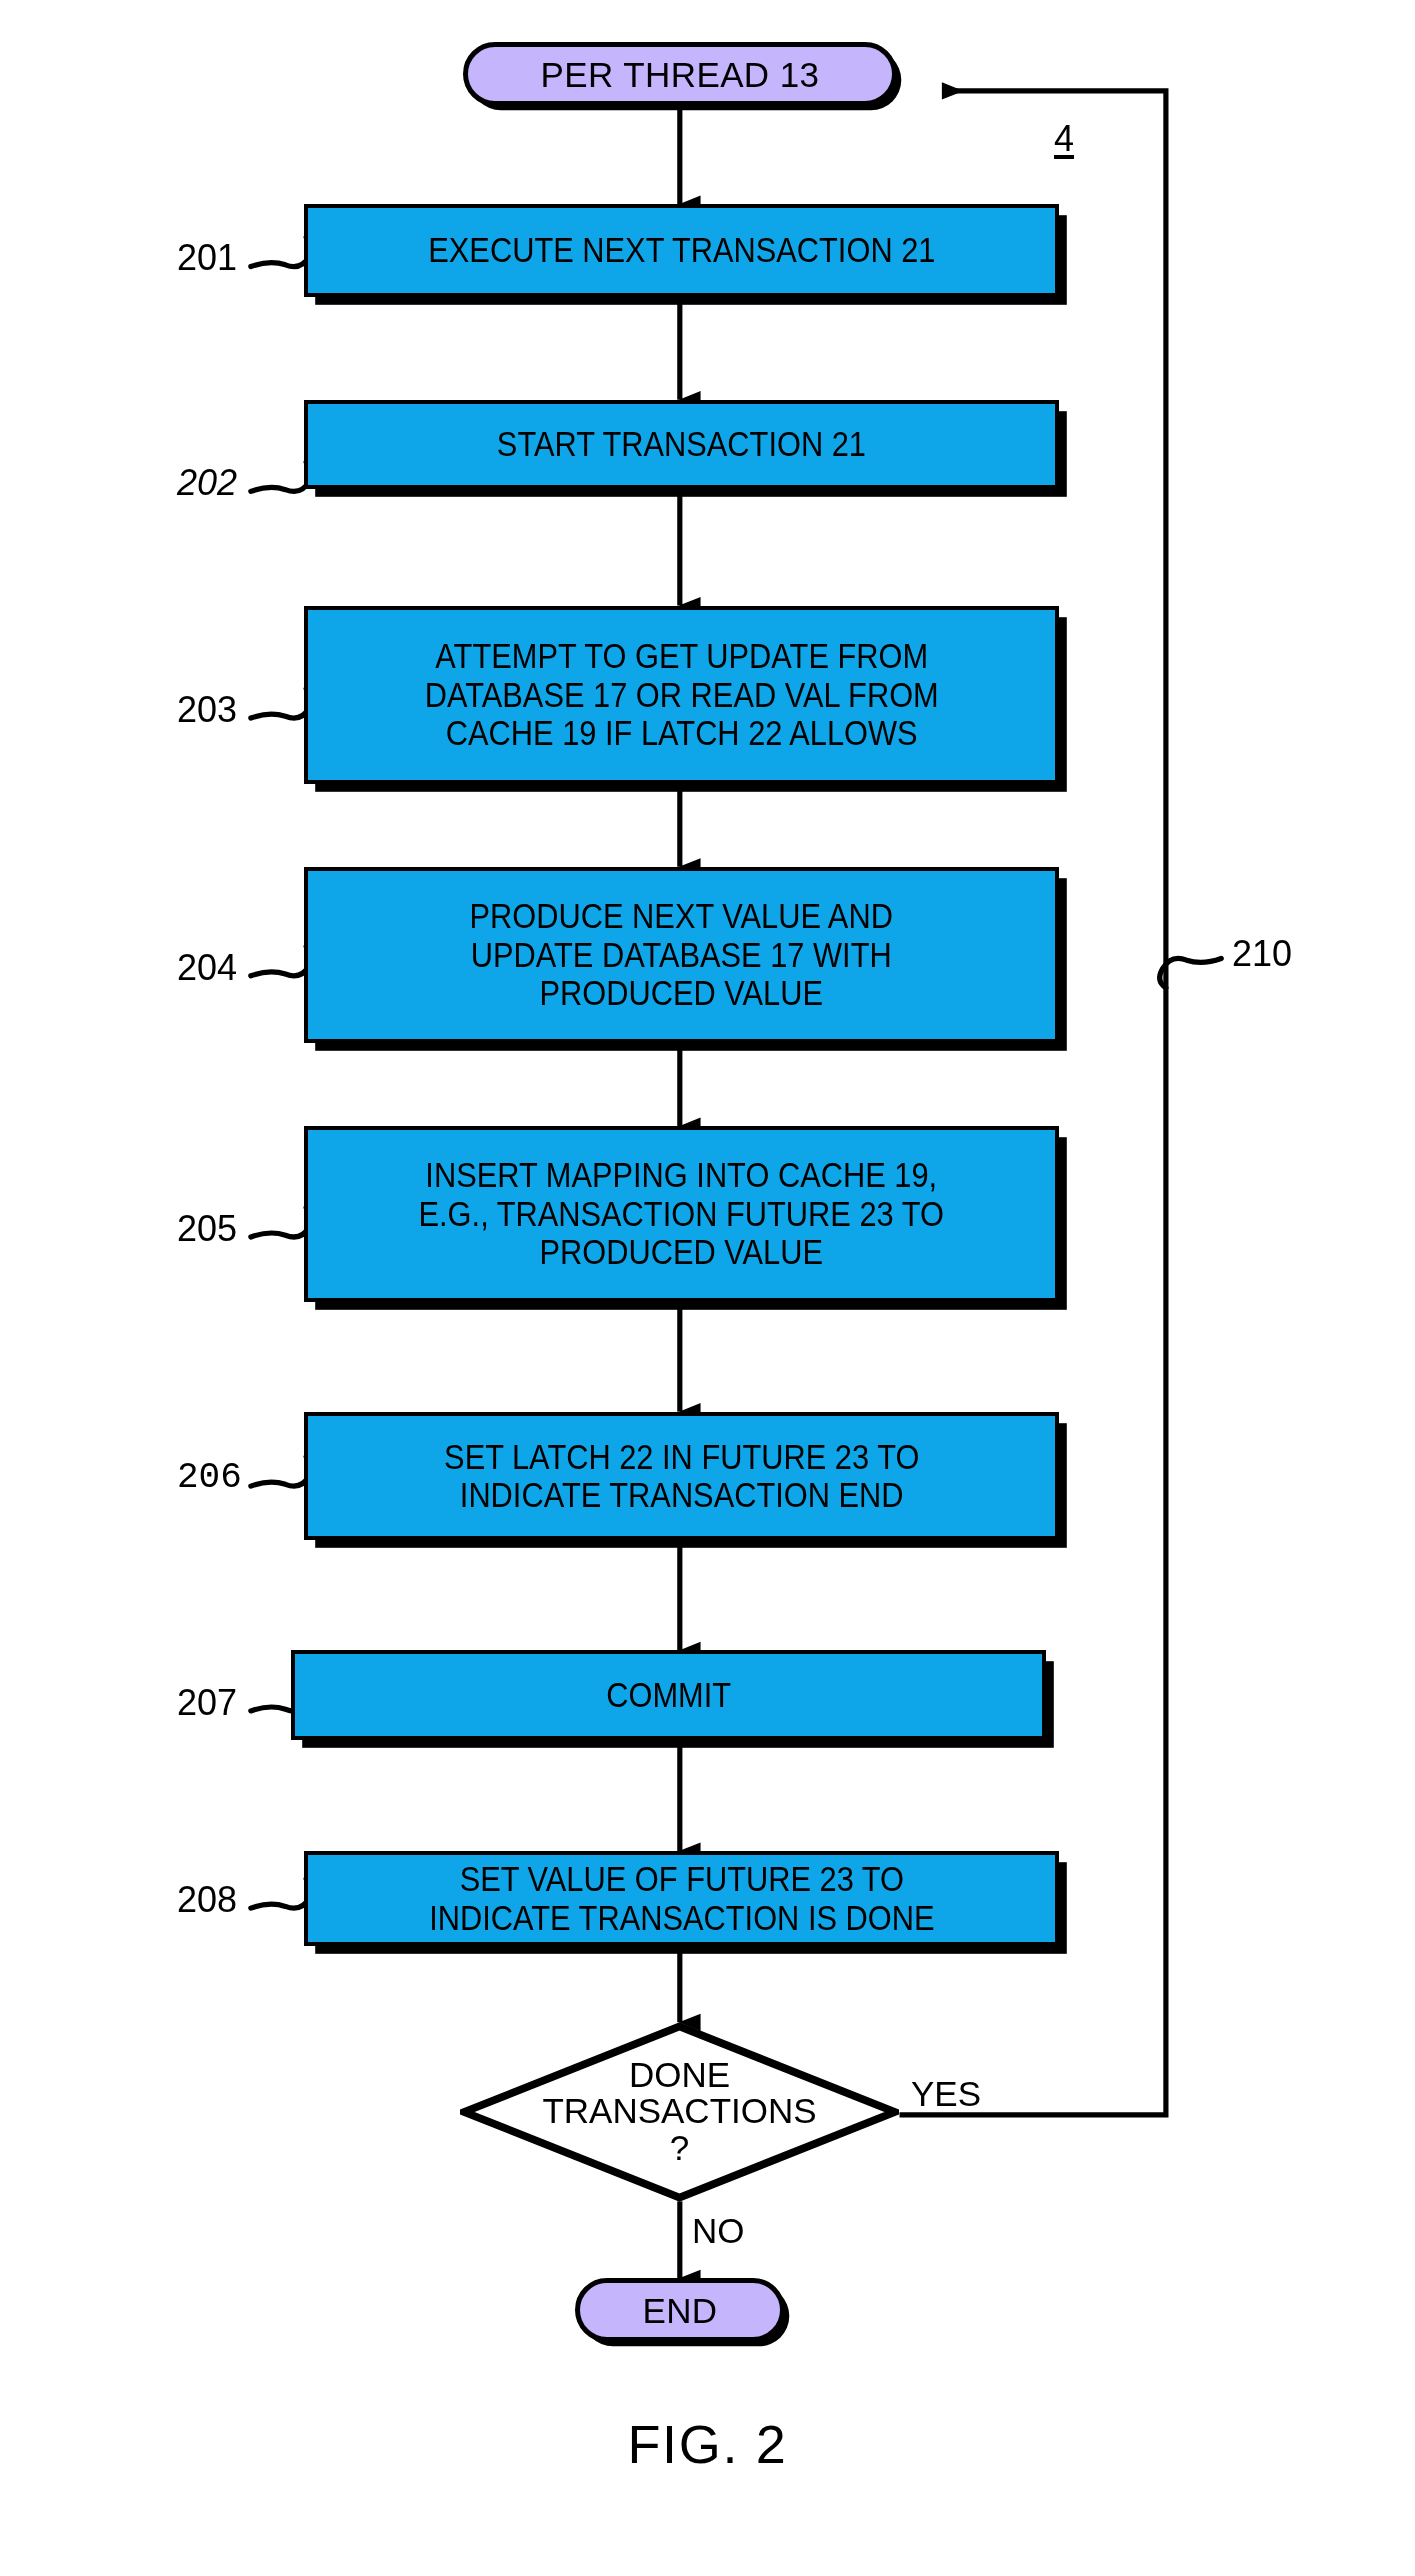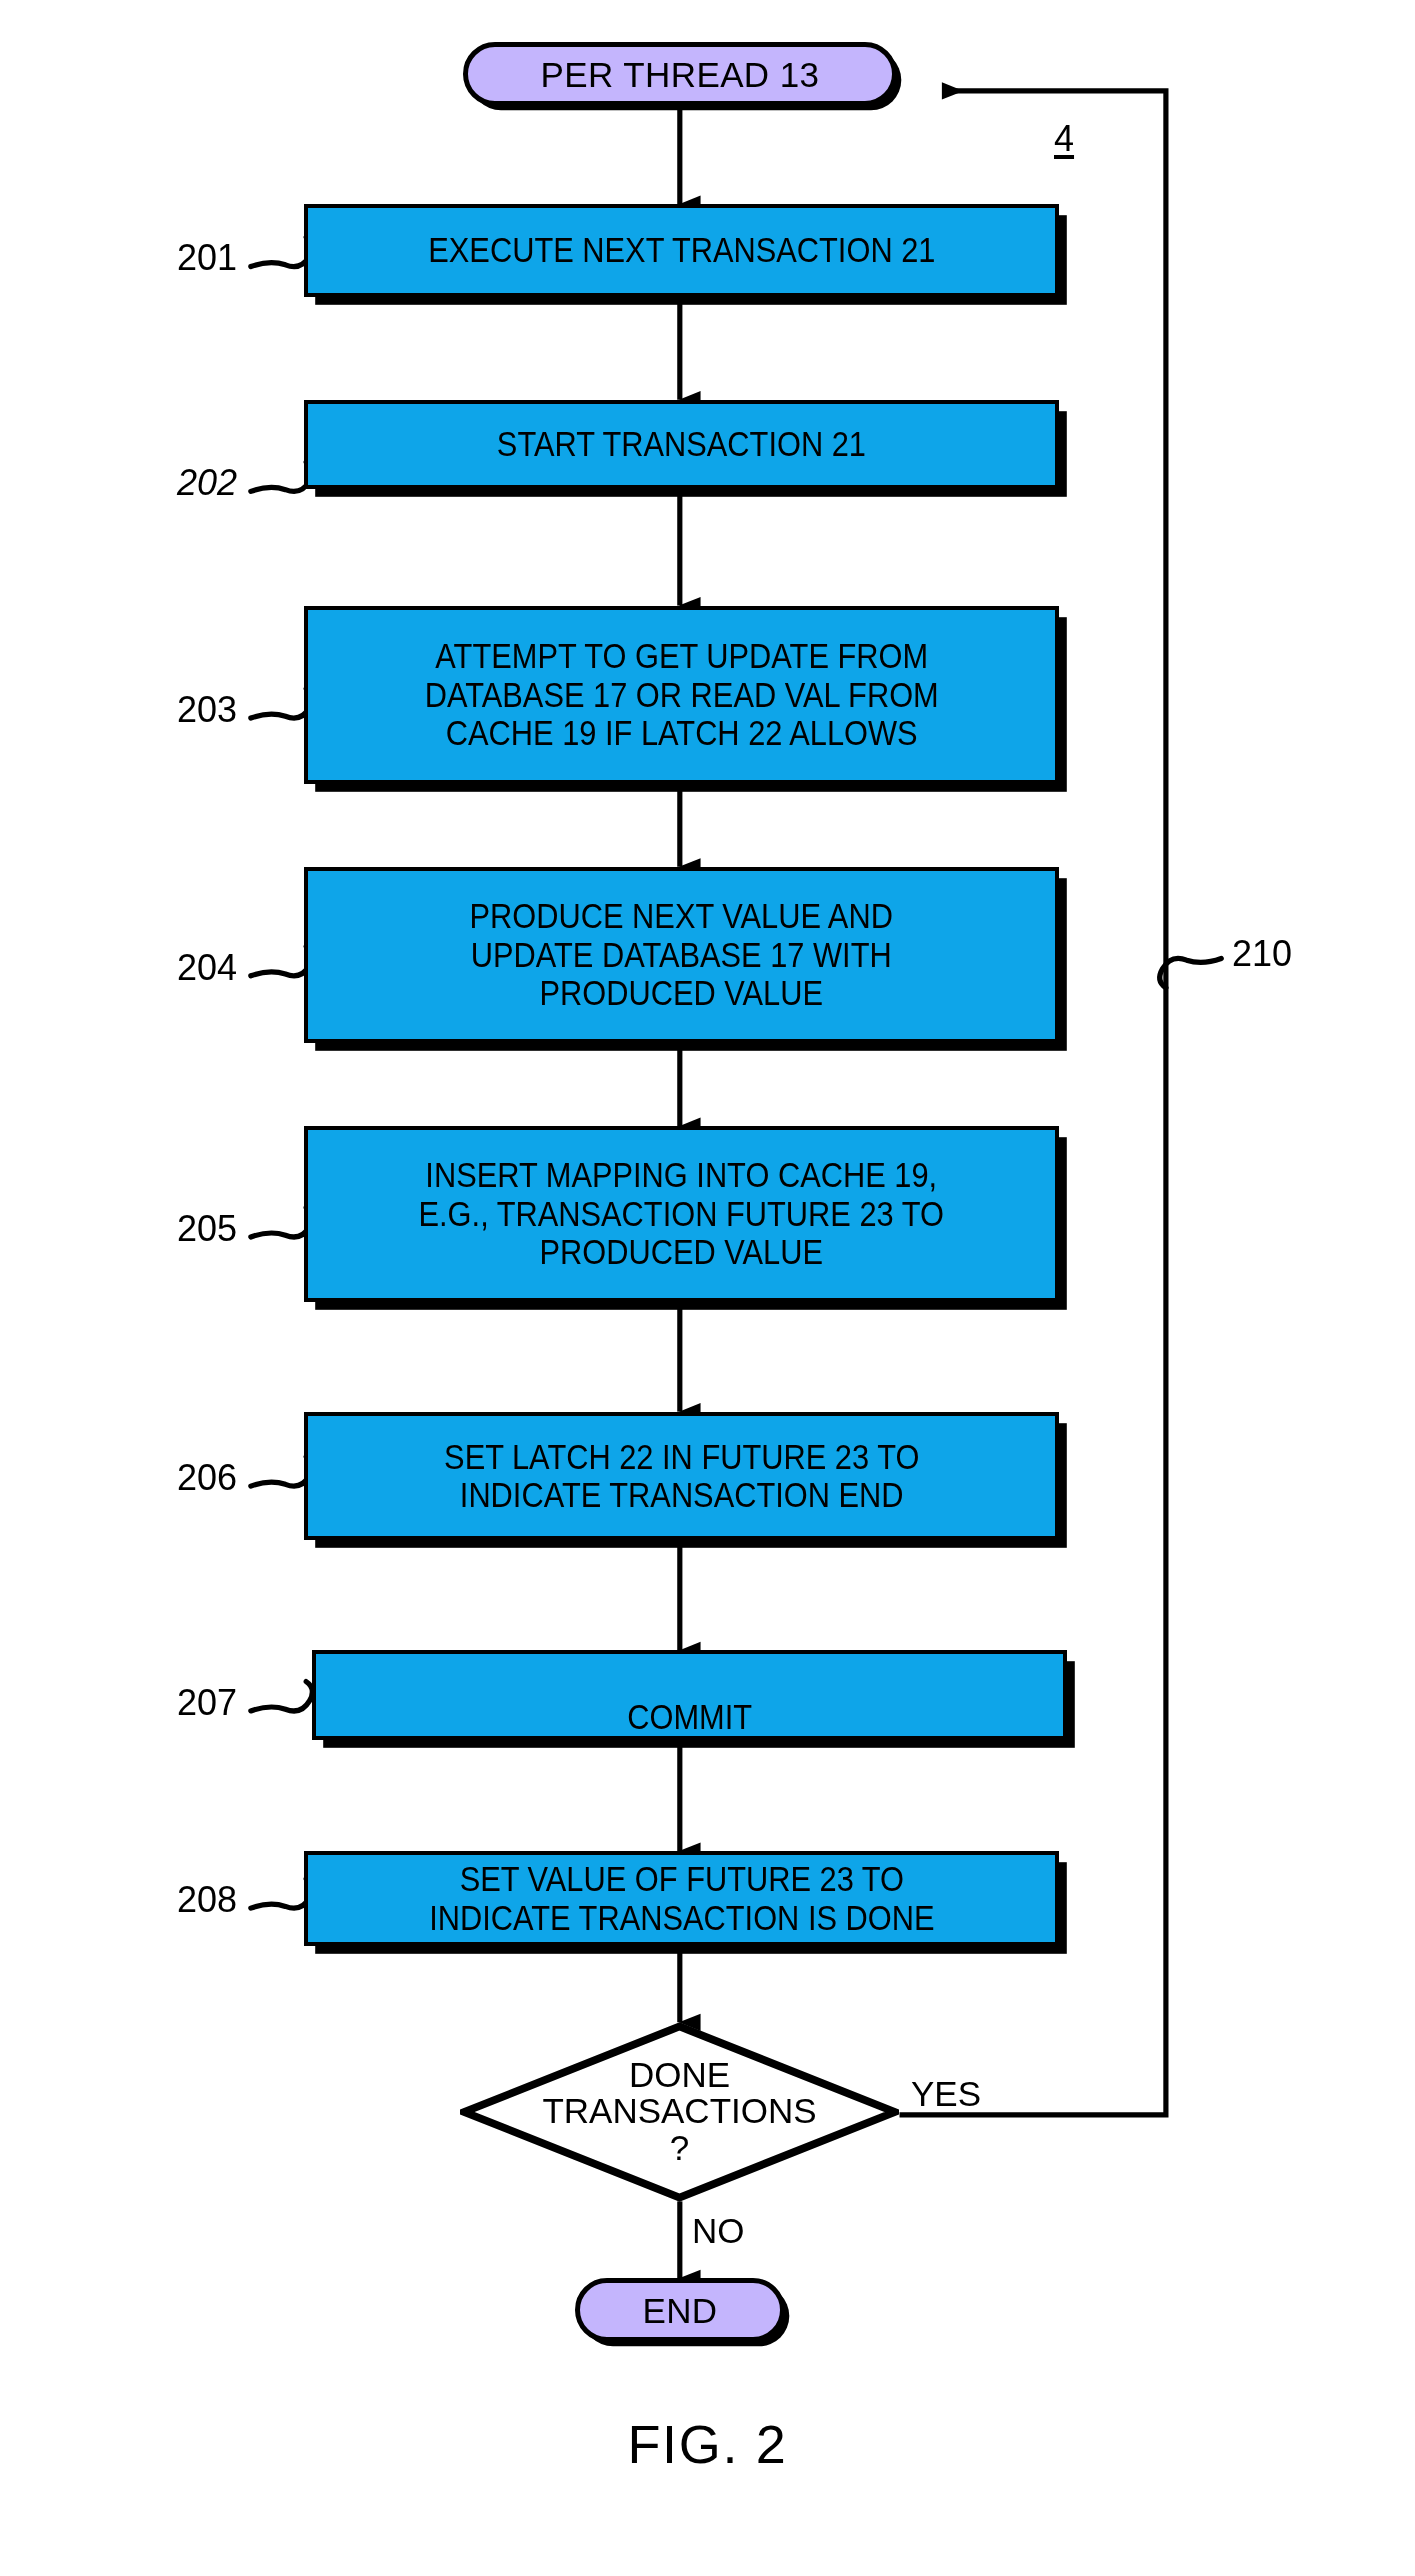--- a/index.html
+++ b/index.html
@@ -217,21 +217,21 @@
     <span class="box-text">INSERT MAPPING INTO CACHE 19,
 E.G., TRANSACTION FUTURE 23 TO
 PRODUCED VALUE</span>
   </div>
 
   <div class="node process-box" style="left:304px; top:1412px; width:755px; height:128px;">
     <span class="box-text">SET LATCH 22 IN FUTURE 23 TO
 INDICATE TRANSACTION END</span>
   </div>
 
-  <div class="node process-box" style="left:312px; top:1650px; width:755px; height:90px;align-items:flex-end;">
+  <div class="node process-box" style="left:291px; top:1650px; width:755px; height:90px;">
     <span class="box-text">COMMIT</span>
   </div>
 
   <div class="node process-box" style="left:304px; top:1851px; width:755px; height:95px;">
     <span class="box-text">SET VALUE OF FUTURE 23 TO
 INDICATE TRANSACTION IS DONE</span>
   </div>
 
   <div class="decision" style="left:460px; top:2022px; width:439px; height:180px;">
     <svg width="439" height="180" viewBox="0 0 508 208" xmlns="http://www.w3.org/2000/svg">
@@ -248,21 +248,21 @@
 
   <div class="node terminator" style="left:575px; top:2278px; width:210px; height:64px;">
     <span class="term-text">END</span>
   </div>
 
   <div class="ref-num" style="left:177px; top:240px;">201</div>
   <div class="ref-num" style="left:177px; top:465px;font-style:italic;">202</div>
   <div class="ref-num" style="left:177px; top:692px;">203</div>
   <div class="ref-num" style="left:177px; top:950px;">204</div>
   <div class="ref-num" style="left:177px; top:1211px;">205</div>
-  <div class="ref-num" style="left:177px; top:1460px;">206</div>
+  <div class="ref-num" style="left:177px; top:1460px;font-family:Liberation Mono, monospace;">206</div>
   <div class="ref-num" style="left:177px; top:1685px;">207</div>
   <div class="ref-num" style="left:177px; top:1882px;">208</div>
 
   <div class="ref-num" style="left:1232px; top:936px;">210</div>
 
   <div class="ref-num underlined" style="left:1054px; top:121px;">4</div>
 
   <div id="figure-caption">FIG. 2</div>
 
 </div>

